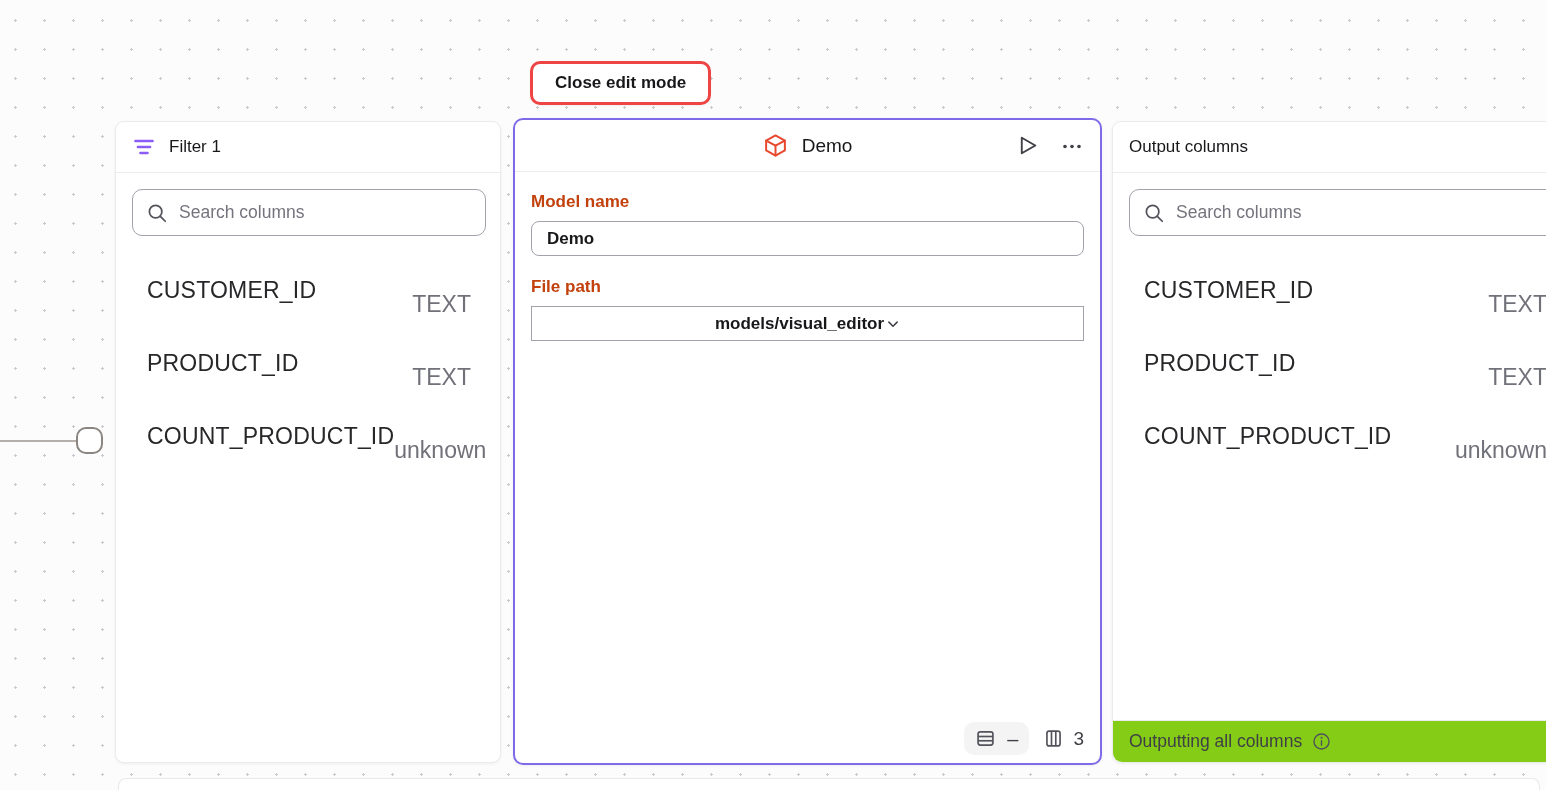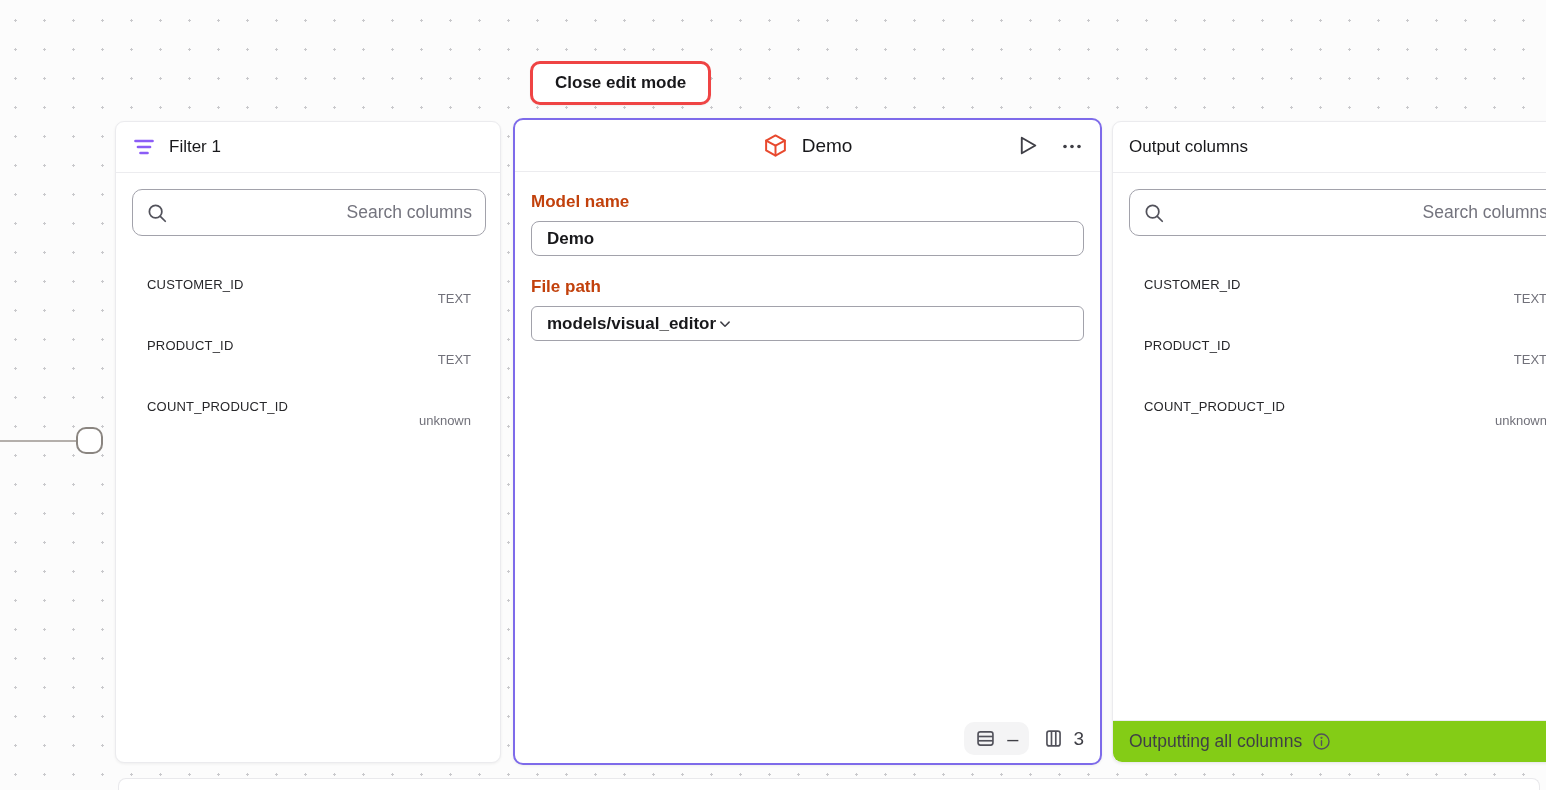--- a/index.html
+++ b/index.html
@@ -63,44 +63,44 @@
   .icon-btn { background:none; border:none; display:flex; align-items:center; cursor:pointer; padding:2px; }
 
   
   .search-box {
     margin:16px 14px 10px 16px; height:47px;
     border:1px solid #a2a2ab; border-radius:10px;
     display:flex; align-items:center; padding:0 13px; gap:11px; background:#fff;
   }
   .search-box input {
     border:none; outline:none; flex:1; font-family:"Liberation Sans", sans-serif;
-    font-size:17.5px; color:#0c4a6e; background:transparent;text-align:right;
+    font-size:17.5px; color:#0c4a6e; background:transparent;
   }
   .search-box input::placeholder { color:#74747e; }
 
   
   .col-list { padding:8px 2px 0 2px; }
   .col-row {
     display:flex; align-items:center; justify-content:space-between;
-    padding:9px 27px 9px 29px; font-size:13px;text-align:right;
+    padding:9px 27px 9px 29px; font-size:23px;text-align:right;
   }
   .col-name { color:#27272a; letter-spacing:.2px; }
   .col-type { color:#71717a;margin-top:28px; }
 
   
   .mid-body { padding:14px 16px 0 16px; }
   .field-label { font-size:17px; font-weight:700; color:#c2410c; margin:6px 0 9px 0; }
   .text-input {
     width:100%; height:35px; border:1px solid #a2a2ab; border-radius:8px;
     padding:0 15px; font-family:"Liberation Sans", sans-serif;
     font-size:17px; font-weight:600; color:#18181b; outline:none; background:#fff;
   }
   .select-input {
-    margin-top:2px; width:100%; height:35px; border:1px solid #a2a2ab; border-radius:6px;
-    padding:0 13px 0 15px; display:flex; align-items:center; justify-content:flex-start;
+    margin-top:2px; width:100%; height:35px; border:1px solid #a2a2ab; border-radius:0;
+    padding:0 13px 0 15px; display:flex; align-items:center; justify-content:center;
     font-size:17px; font-weight:700; color:#18181b; background:#fff; cursor:pointer;
   }
   .spacer-8 { height:15px; }
 
   .stats-bar {
     position:absolute; right:16px; bottom:8px;
     display:flex; align-items:center; gap:14px;
   }
   .stats-pill {
     display:flex; align-items:center; gap:11px;

